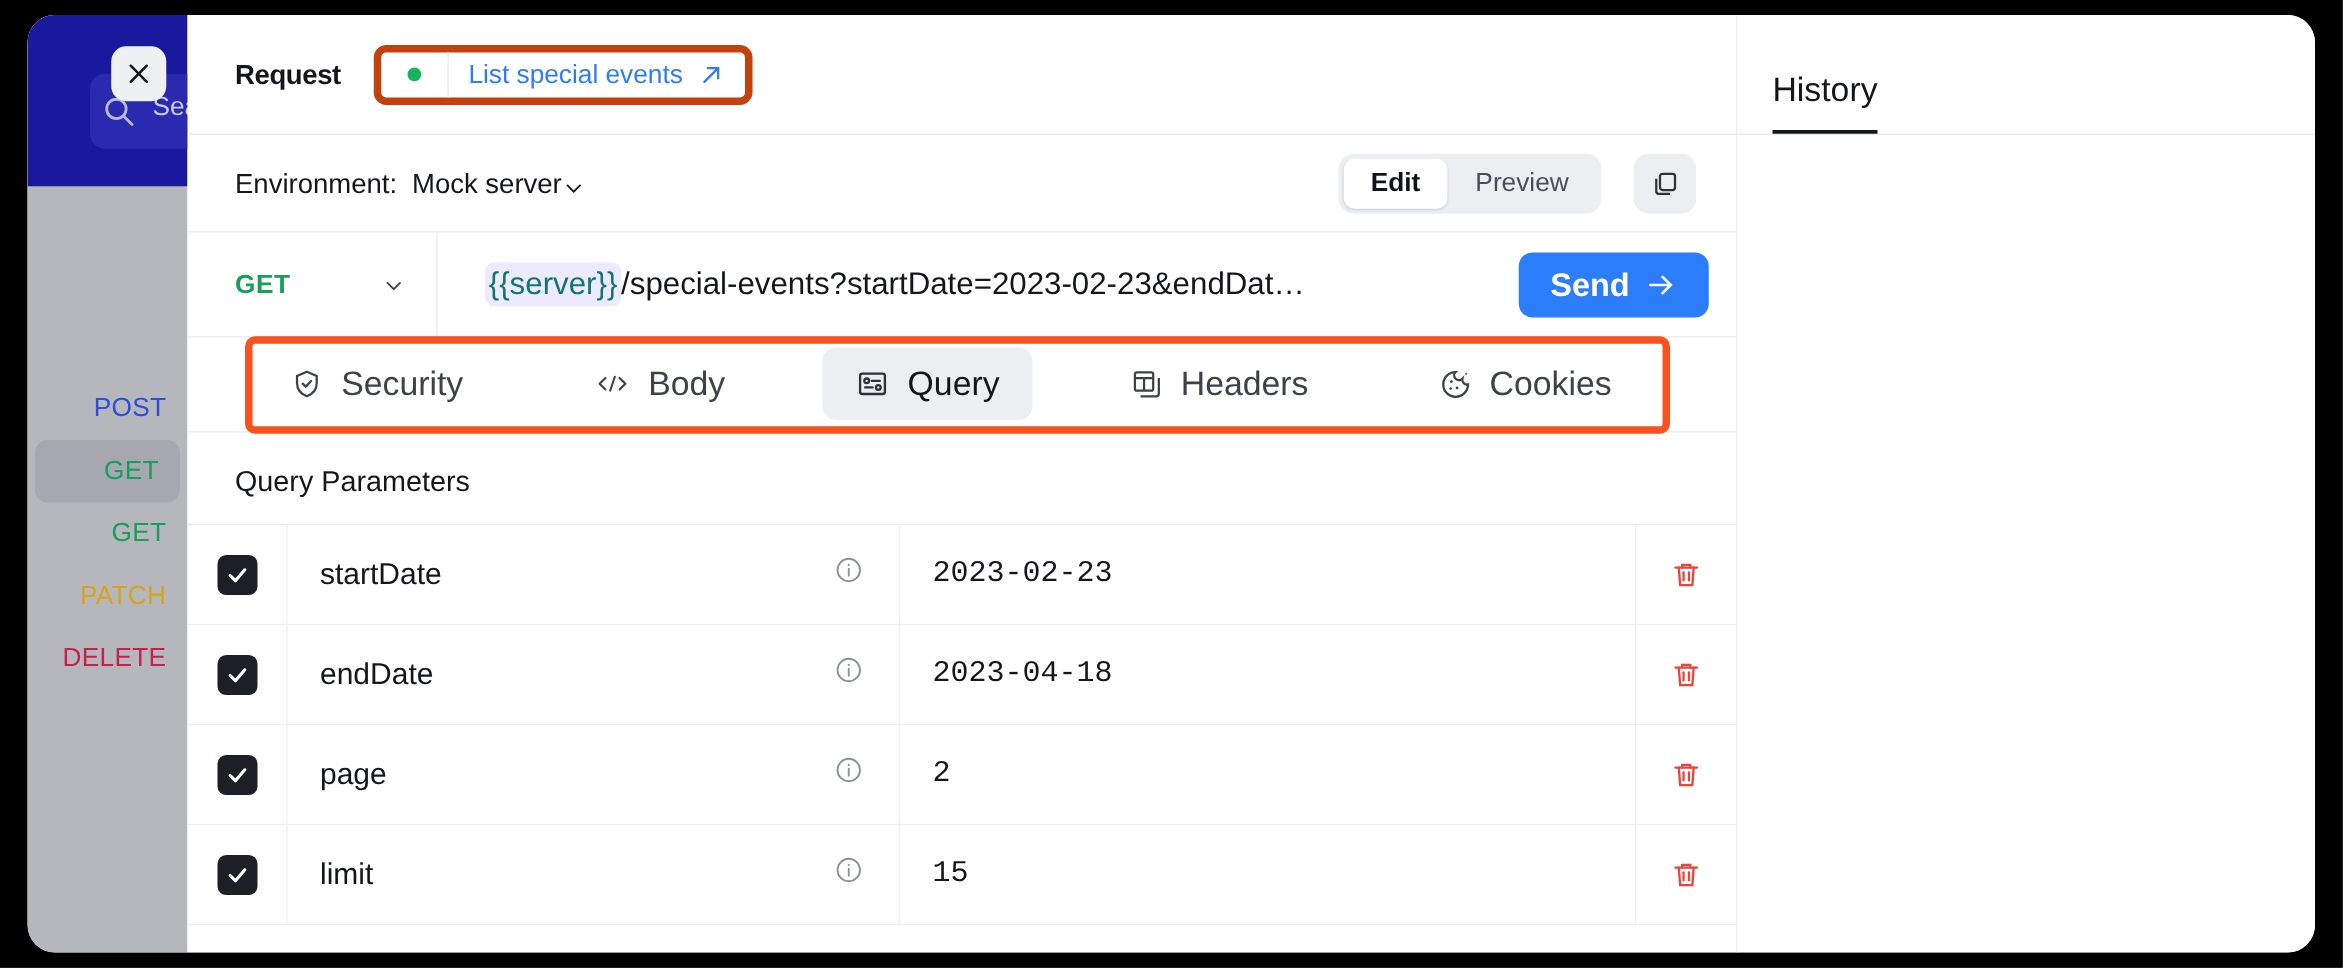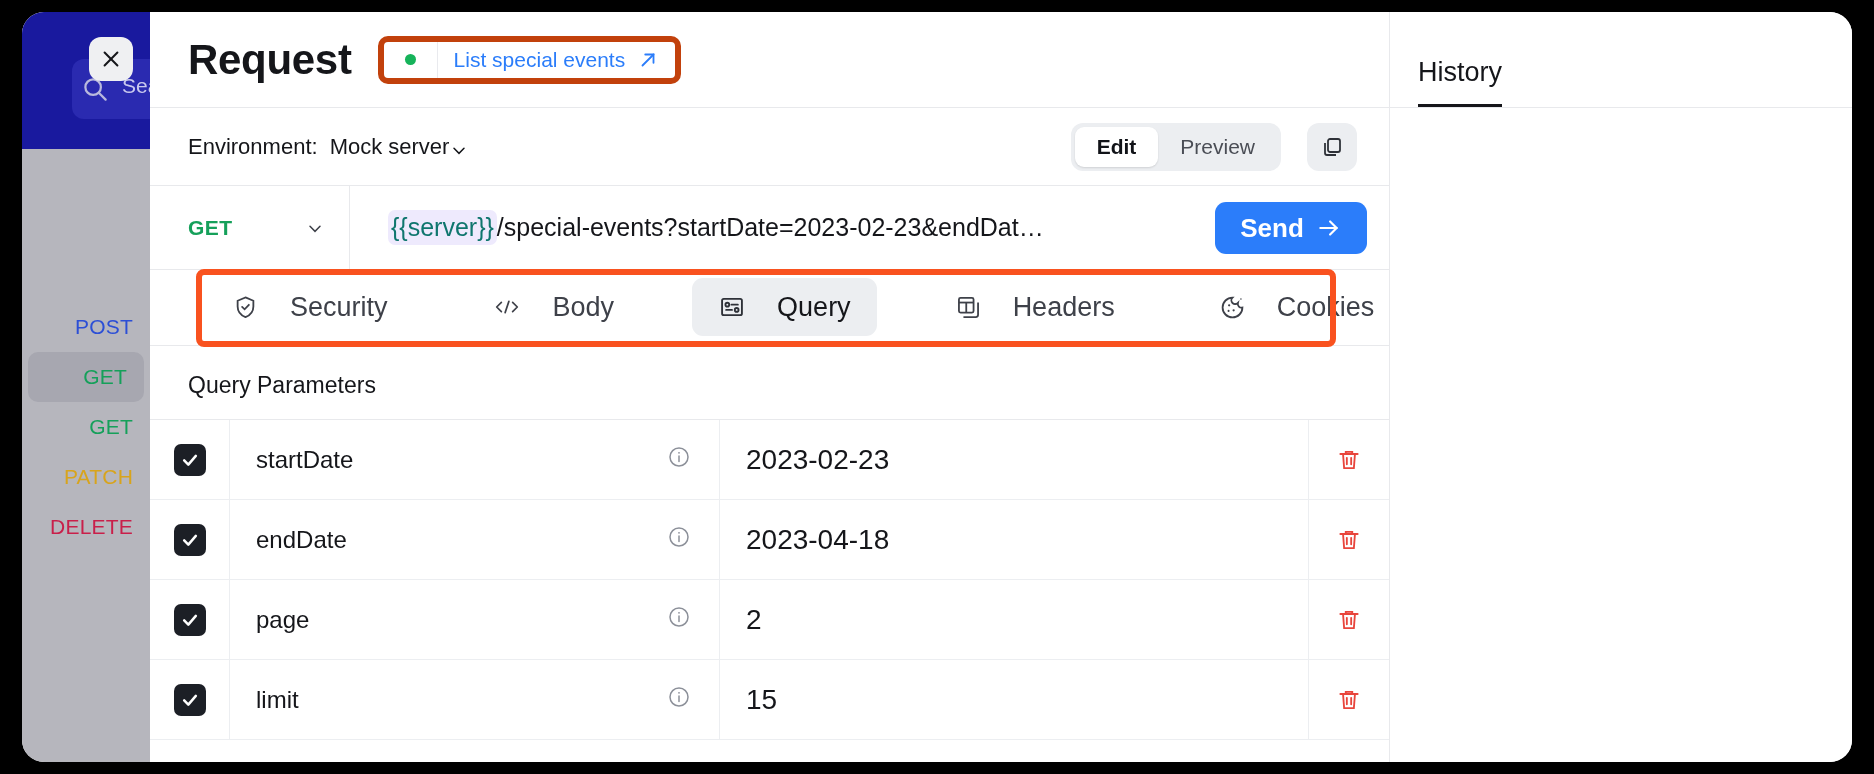--- a/index.html
+++ b/index.html
@@ -90,21 +90,21 @@
   }
 
   .req-header {
     position: relative;
     height: 96px;
     border-bottom: 1px solid #e8e9ec;
     display: flex; align-items: center;
     padding-left: 38px;
   }
   .req-title {
-    font-size: 42px; font-weight: 700; color: #15161a;
+    font-size: 22px; font-weight: 700; color: #15161a;
     letter-spacing: -.3px;
   }
   .req-chip {
     margin-left: 26px;
     height: 48px;
     display: flex; align-items: center;
     border: 6px solid #c2410c;
     border-radius: 10px;
     background: #fff;
     cursor: pointer;
@@ -221,21 +221,21 @@
   }
   .tabs {
     position: absolute;
     left: 56px; top: 8px;
     display: flex; align-items: center;
     gap: 6px;
   }
   .tab {
     height: 58px;
     padding: 0 26px;
-    display: flex; align-items: center; gap: 31px;
+    display: flex; align-items: center; gap: 14px;
     border-radius: 11px;
     font-size: 27px; color: #3e4149;
     cursor: pointer;
   }
   .tab.active { background: #eceef1; color: #15161a; }
   .tab .ti { display: flex; align-items: center; }
 
   
   .qp-title {
     padding: 26px 0 20px 38px;
@@ -264,21 +264,21 @@
     display: flex; align-items: center; justify-content: space-between;
     padding: 0 28px 0 26px;
     border-right: 1px solid #eceef1;
     font-size: 24px; color: #15161a;
   }
   .c-value {
     flex: 1;
     display: flex; align-items: center;
     padding-left: 26px;
     border-right: 1px solid #eceef1;
-    font-size: 28px; color: #15161a;
+    font-size: 24px; color: #15161a; font-family: Liberation Mono, monospace;
   }
   .c-del {
     width: 80px;
     display: flex; align-items: center; justify-content: center;
     cursor: pointer;
   }
 
   
   .right {
     position: absolute; left: 1368px; top: 0;

